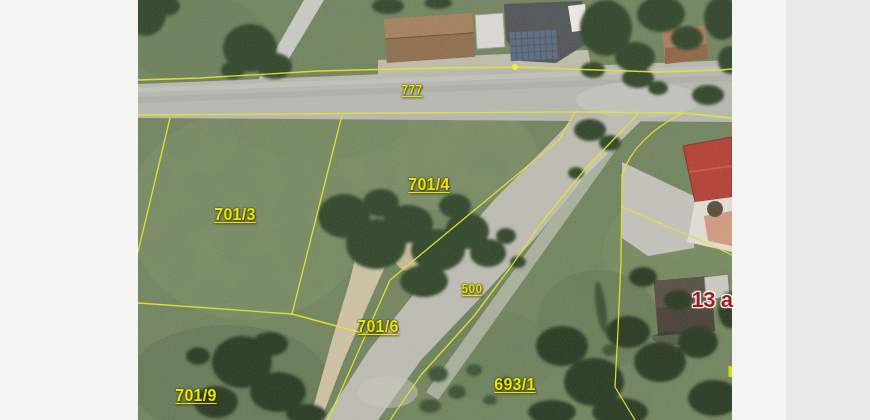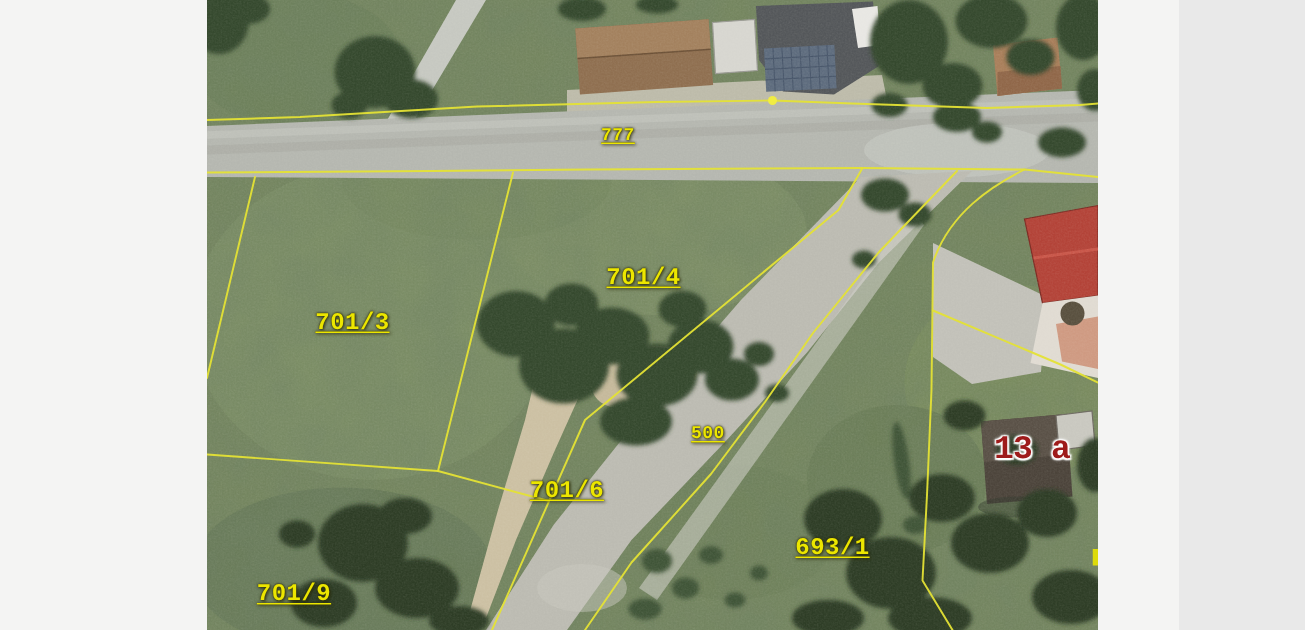--- a/index.html
+++ b/index.html
@@ -5,21 +5,21 @@
   html,body{margin:0;padding:0;background:#e9e9e9;}
   :root{
     --margin-color:#f4f4f3;
     --boundary-color:#e4e135;
     --label-color:#ece600;
     --house-color:#9e1b1b;
   }
   #viewer{
     position:relative;width:786px;height:420px;overflow:hidden;
     background:var(--margin-color);
-    font-family:Liberation Mono, monospace;
+    font-family:Liberation Sans, sans-serif;
   }
   .side-margin{position:absolute;top:0;height:420px;background:var(--margin-color);}
   #margin-left{left:0;width:138px;}
   #margin-right{left:732px;width:138px;}
   #ortho{position:absolute;left:138px;top:0;width:594px;height:420px;}
   .bnd{fill:none;stroke:var(--boundary-color);stroke-width:1.3;opacity:.95;stroke-linejoin:round;stroke-linecap:round;}
   #label-layer{position:absolute;left:0;top:0;width:870px;height:420px;pointer-events:none;}
   .parcel-label{
     position:absolute;transform:translate(-50%,-50%);
     font-weight:bold;font-size:16px;letter-spacing:.3px;
@@ -215,18 +215,18 @@
       <rect x="590.5" y="366" width="3.5" height="11" fill="#e8e400" opacity="0.9"></rect>
     </g>
   </svg>
 
   <div id="label-layer">
       <div class="parcel-label small" style="left: 412px; top: 90px;">777</div>
       <div class="parcel-label" style="left: 429px; top: 185px;">701/4</div>
       <div class="parcel-label" style="left: 235px; top: 215px;">701/3</div>
       <div class="parcel-label small" style="left: 472px; top: 289px;">500</div>
       <div class="parcel-label" style="left: 378px; top: 327px;">701/6</div>
-      <div class="parcel-label" style="left: 515px; top: 365px; margin-left: 40px;">693/1</div>
+      <div class="parcel-label" style="left: 515px; top: 385px;">693/1</div>
       <div class="parcel-label" style="left: 196px; top: 396px;">701/9</div>
-      <div class="house-number" style="left: 688px; top: 300px;">13 a</div>
+      <div class="house-number" style="left: 712px; top: 300px;">13 a</div>
     </div>
 
 </div>
 
 </body></html>

